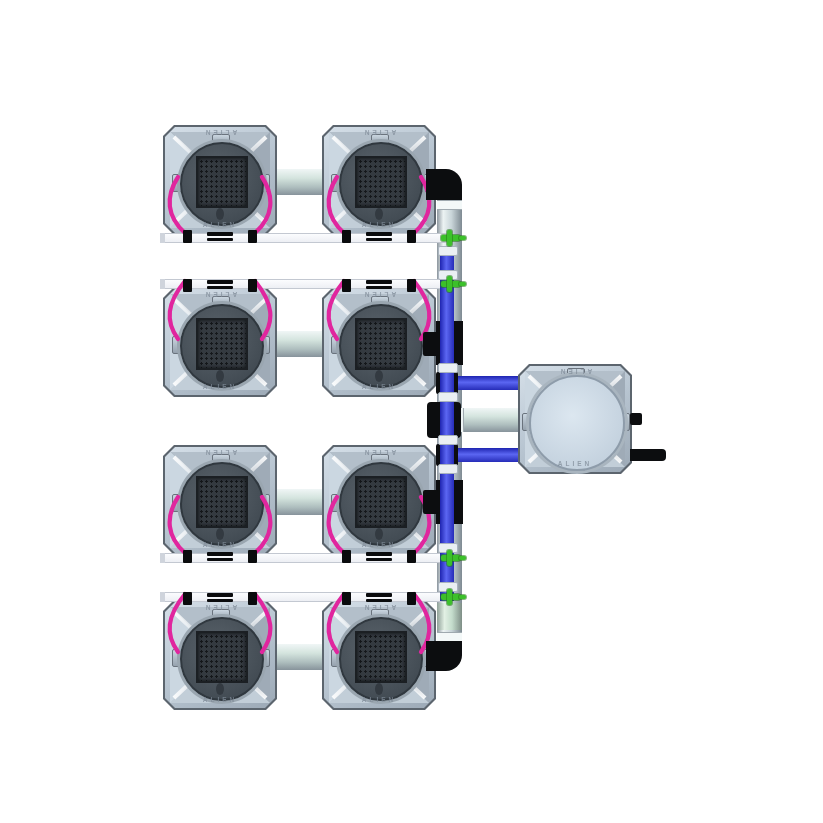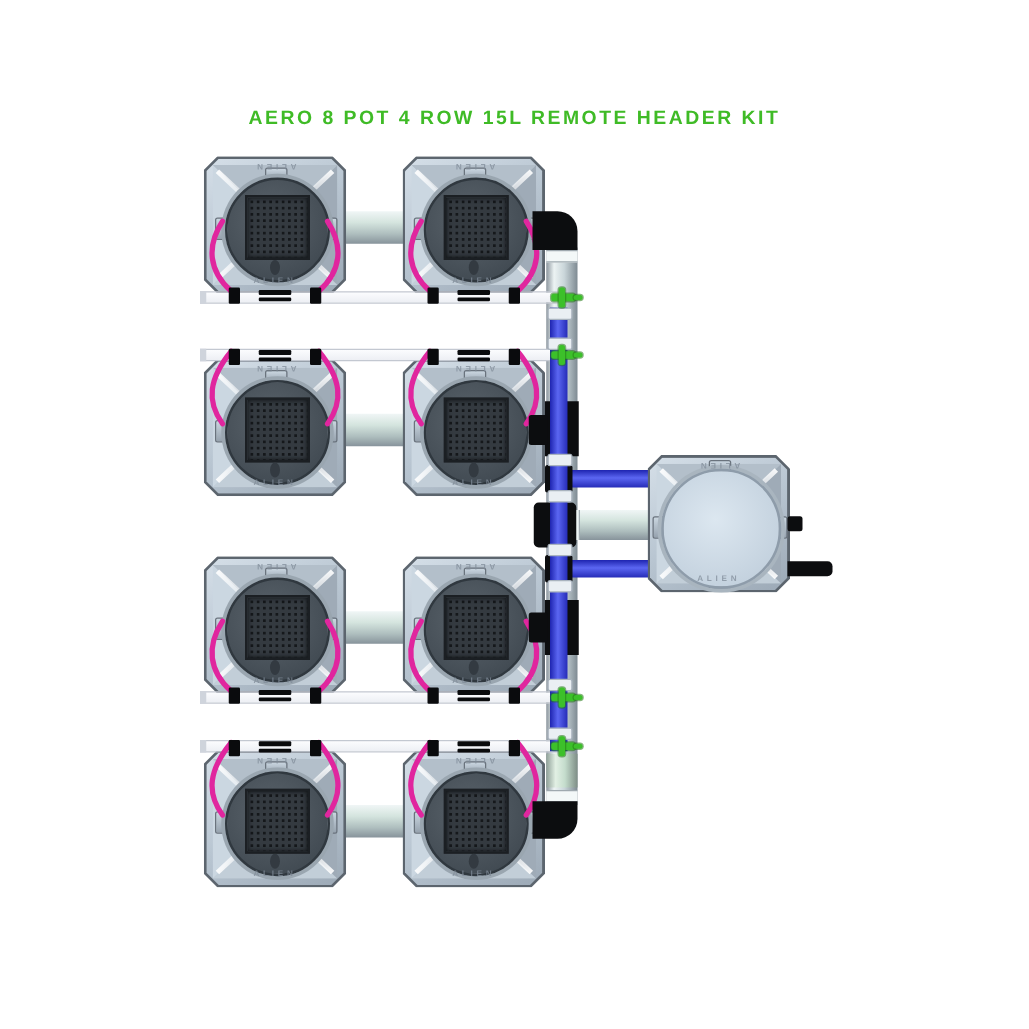--- a/index.html
+++ b/index.html
@@ -46,21 +46,20 @@
   .pipe-blue-h{background:linear-gradient(#1E24B0 0%,#5B66F2 45%,#262CB8 100%);}
   .sleeve{position:absolute;background:#EAEFF3;border:1px solid #A9B3BE;border-radius:2px;}
   .black{background:#0C0D0F;}
   .tee{position:absolute;background:var(--tee,#3CC02A);border-radius:2px;box-shadow:0 0 0 1px rgba(34,120,20,.55);}
   .tube-svg{position:absolute;overflow:visible;pointer-events:none;}
 </style>
 </head>
 <body>
 
 <div class="canvas">
-  <div class="title">AERO 8 POT 4 ROW 15L REMOTE HEADER KIT</div>
   <div id="diagram" class="abs" style="inset:0">
       <div class="pipe-silver-v" style="position: absolute; left: 437px; top: 198px; width: 25px; height: 446px;"></div>
       <div style="position: absolute; left: 437px; top: 200px; width: 25px; height: 8px; background: rgb(243, 248, 248); border-top: 1px solid rgb(159, 169, 175); border-bottom: 1px solid rgb(159, 169, 175);"></div>
       <div style="position: absolute; left: 437px; top: 632px; width: 25px; height: 8px; background: rgb(243, 248, 248); border-top: 1px solid rgb(159, 169, 175); border-bottom: 1px solid rgb(159, 169, 175);"></div>
       <div style="position: absolute; left: 437px; top: 603px; width: 25px; height: 27px; background: linear-gradient(90deg, rgb(143, 160, 152) 0%, rgb(226, 240, 228) 30%, rgb(196, 220, 204) 60%, rgb(126, 142, 134) 100%);"></div>
       <div class="pipe-silver-h" style="position: absolute; left: 456px; top: 408px; width: 64px; height: 24px;"></div>
       <div style="position: absolute; left: 456px; top: 408px; width: 7px; height: 24px; background: rgb(237, 244, 244); border-right: 1px solid rgb(159, 169, 175);"></div>
       <div class="pipe-blue-h" style="position: absolute; left: 452px; top: 376px; width: 68px; height: 14px;"></div>
       <div class="pipe-blue-h" style="position: absolute; left: 452px; top: 448px; width: 68px; height: 14px;"></div>
       <div class="pipe-silver-h" style="position: absolute; left: 276px; top: 169px; width: 47px; height: 26px;"></div>

